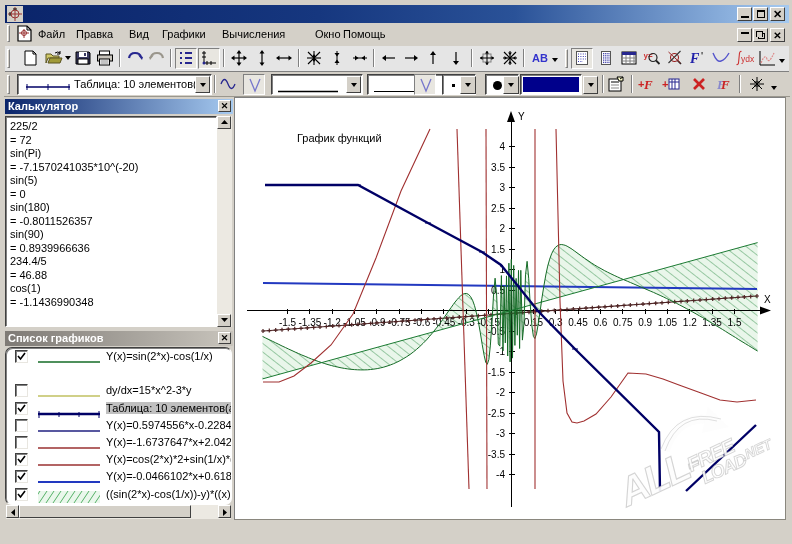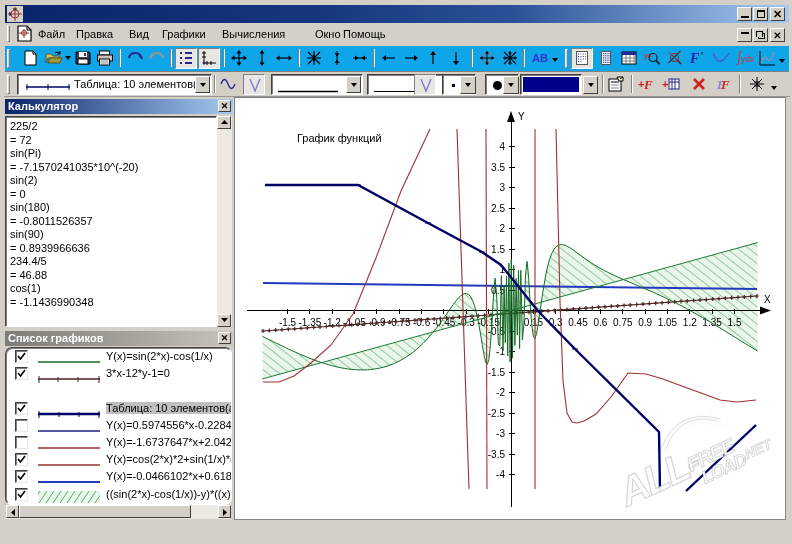--- a/index.html
+++ b/index.html
@@ -8,21 +8,21 @@
 #titlebar{position:absolute;left:4px;top:4px;width:784px;height:18px;
  background:linear-gradient(to right,#0a246a 0%,#16377f 40%,#2a5298 65%,#a6caf0 100%);color:#fff;}
 #titlebar .ticon{position:absolute;left:2px;top:1px;width:16px;height:16px;background:#d4d0c8;}
 #titlebar .ttext{position:absolute;left:23px;top:2px;font-size:12px;font-weight:bold;white-space:nowrap;}
 .wbtn{position:absolute;top:2px;width:15px;height:14px;background:#d4d0c8;
  border-top:1px solid #fff;border-left:1px solid #fff;border-right:1px solid #404040;border-bottom:1px solid #404040;
  font-size:9px;text-align:center;line-height:12px;color:#000;font-weight:bold;}
 #menubar{position:absolute;left:4px;top:22px;width:784px;height:22px;background:#d4d0c8;}
 .mitem{position:absolute;top:5px;color:#000;font-size:11px;white-space:nowrap;}
 .grip{position:absolute;width:3px;border-top:1px solid #fff;border-left:1px solid #fff;border-right:1px solid #808080;border-bottom:1px solid #808080;background:#d4d0c8;}
-#tb1{position:absolute;left:4px;top:45px;width:784px;height:26px;background:#0ea5e9;border-bottom:1px solid #808080;}
+#tb1{position:absolute;left:4px;top:45px;width:784px;height:26px;background:#e5e5e5;border-bottom:1px solid #808080;}
 #tb2{position:absolute;left:4px;top:72px;width:784px;height:24px;background:#d4d0c8;}
 .tbtn{position:absolute;top:2px;width:22px;height:21px;}
 .pressed{background:#e8e6e0;border:1px solid #808080;border-right-color:#fff;border-bottom-color:#fff;}
 .sep{position:absolute;top:3px;width:2px;height:18px;border-left:1px solid #808080;border-right:1px solid #fff;}
 .combo{position:absolute;background:#fff;border:1px solid #404040;border-right-color:#fff;border-bottom-color:#fff;box-shadow:inset 1px 1px 0 #808080;}
 .cbtn{position:absolute;right:1px;top:1px;bottom:1px;width:15px;background:#d4d0c8;
  border-top:1px solid #fff;border-left:1px solid #fff;border-right:1px solid #404040;border-bottom:1px solid #404040;}
 .arrdn{position:absolute;left:4px;top:6px;width:0;height:0;border-left:3.5px solid transparent;border-right:3.5px solid transparent;border-top:4px solid #000;}
 #panelL{position:absolute;left:4px;top:97px;width:228px;height:421px;background:#d4d0c8;}
 .ptitle{position:absolute;left:0;width:228px;height:15px;color:#fff;font-weight:bold;font-size:11px;padding-left:3px;line-height:15px;}
@@ -501,21 +501,21 @@
     </div>
 <div style="position:absolute;left:3px;top:95px;width:786px;height:1px;background:#9a978e;"></div>
 <div id="panelL">
 <div style="position:absolute;left:0;top:0;width:228px;height:232px;">
 <div class="ptitle" style="top:1px;background:linear-gradient(to right,#0a246a,#a6caf0);">Калькулятор<div class="pclose">✕</div></div>
 <div class="pwhite" style="left:0;top:18px;width:212px;height:211px;font-size:11px;">
           <div style="position:absolute;left:4px;top:3.0px;white-space:nowrap;">225/2</div>
           <div style="position:absolute;left:4px;top:16.5px;white-space:nowrap;">= 72</div>
           <div style="position:absolute;left:4px;top:30.0px;white-space:nowrap;">sin(Pi)</div>
           <div style="position:absolute;left:4px;top:43.5px;white-space:nowrap;">= -7.1570241035*10^(-20)</div>
-          <div style="position:absolute;left:4px;top:57.0px;white-space:nowrap;">sin(2)</div>
+          <div style="position:absolute;left:4px;top:57.0px;white-space:nowrap;">sin(5)</div>
           <div style="position:absolute;left:4px;top:70.5px;white-space:nowrap;">= 0</div>
           <div style="position:absolute;left:4px;top:84.0px;white-space:nowrap;">sin(180)</div>
           <div style="position:absolute;left:4px;top:97.5px;white-space:nowrap;">= -0.8011526357</div>
           <div style="position:absolute;left:4px;top:111.0px;white-space:nowrap;">sin(90)</div>
           <div style="position:absolute;left:4px;top:124.5px;white-space:nowrap;">= 0.8939966636</div>
           <div style="position:absolute;left:4px;top:138.0px;white-space:nowrap;">234.4/5</div>
           <div style="position:absolute;left:4px;top:151.5px;white-space:nowrap;">= 46.88</div>
           <div style="position:absolute;left:4px;top:165.0px;white-space:nowrap;">cos(1)</div>
           <div style="position:absolute;left:4px;top:178.5px;white-space:nowrap;">= -1.1436990348</div>
         </div>
@@ -539,36 +539,26 @@
             <div class="chk">
               <svg width="9" height="9" viewBox="0 0 9 9">
                 <path d="M1 4 L3.5 7 L8 1" fill="none" stroke="#000" stroke-width="1.6"></path>
               </svg>
             </div>
 <div class="lsample" style="top:8px;"><svg width="62" height="7" viewBox="0 0 62 7">
                 <line x1="0" y1="3" x2="62" y2="3" stroke="#156b26" stroke-width="1.3"></line>
               </svg></div>
 <div class="ltext" style="">Y(x)=sin(2*x)-cos(1/x)</div>
           </div>
-          <div class="row" style="top:17.2px;">
-            <div class="chk">
-              <svg width="9" height="9" viewBox="0 0 9 9">
-                <path d="M1 4 L3.5 7 L8 1" fill="none" stroke="#000" stroke-width="1.6"></path>
-              </svg>
-            </div>
+          <div class="row" style="top:34.4px;">
+            <div class="chk"></div>
 <div class="lsample" style="top:8px;"><svg width="62" height="7" viewBox="0 0 62 7">
-                <line x1="0" y1="3" x2="62" y2="3" stroke="#4d2323" stroke-width="1.3"></line>
-                <g stroke="#4d2323">
-                  <line x1="1" y1="0" x2="1" y2="7"></line>
-                  <line x1="20" y1="1" x2="20" y2="6"></line>
-                  <line x1="40" y1="1" x2="40" y2="6"></line>
-                  <line x1="61" y1="0" x2="61" y2="7"></line>
-                </g>
+                <line x1="0" y1="3" x2="62" y2="3" stroke="#c0c060" stroke-width="1.4"></line>
               </svg></div>
-<div class="ltext" style="">3*x-12*y-1=0</div>
+<div class="ltext" style="">dy/dx=15*x^2-3*y</div>
           </div>
           <div class="row" style="top:51.6px;">
             <div class="chk">
               <svg width="9" height="9" viewBox="0 0 9 9">
                 <path d="M1 4 L3.5 7 L8 1" fill="none" stroke="#000" stroke-width="1.6"></path>
               </svg>
             </div>
 <div class="lsample" style="top:8px;"><svg width="62" height="7" viewBox="0 0 62 7">
                 <line x1="0" y1="3" x2="62" y2="3" stroke="#000066" stroke-width="2.4"></line>
                 <g stroke="#000066">

